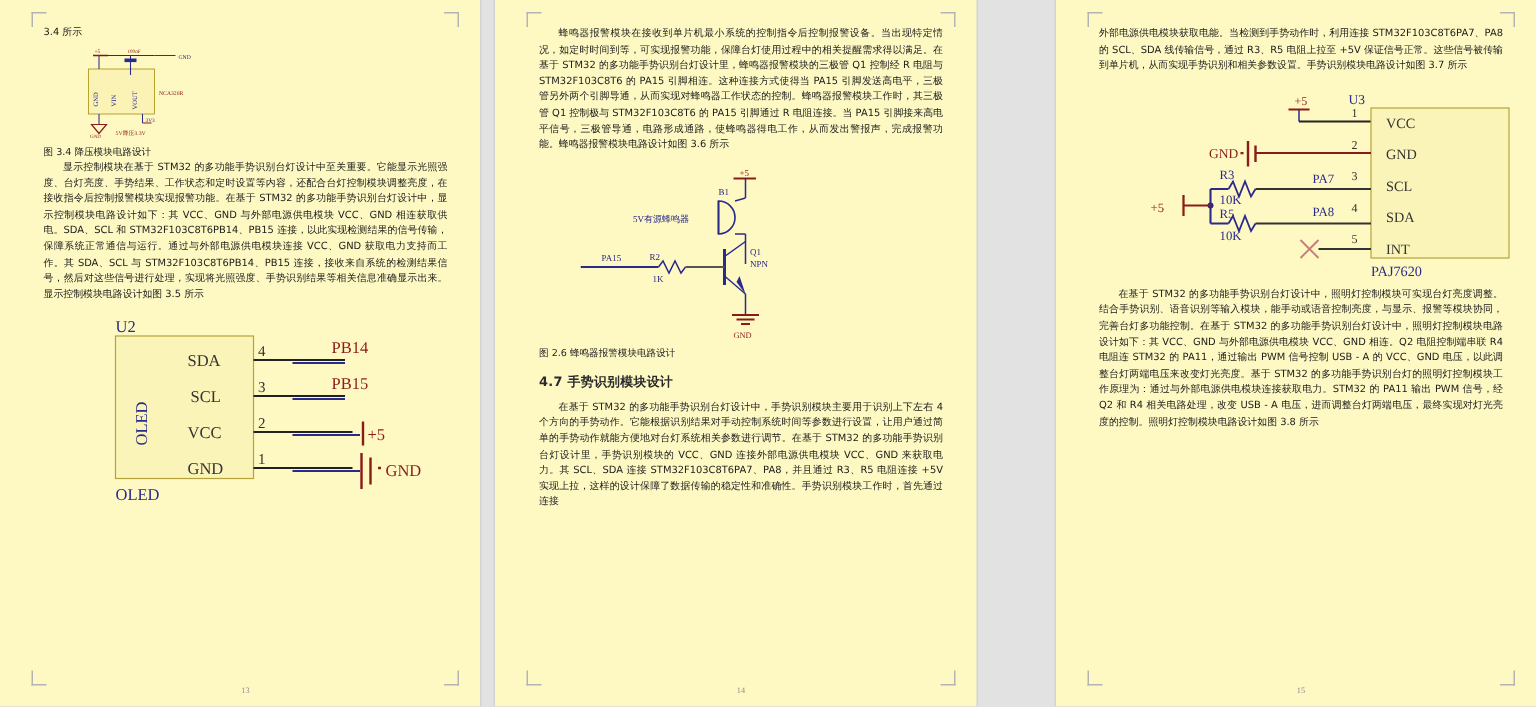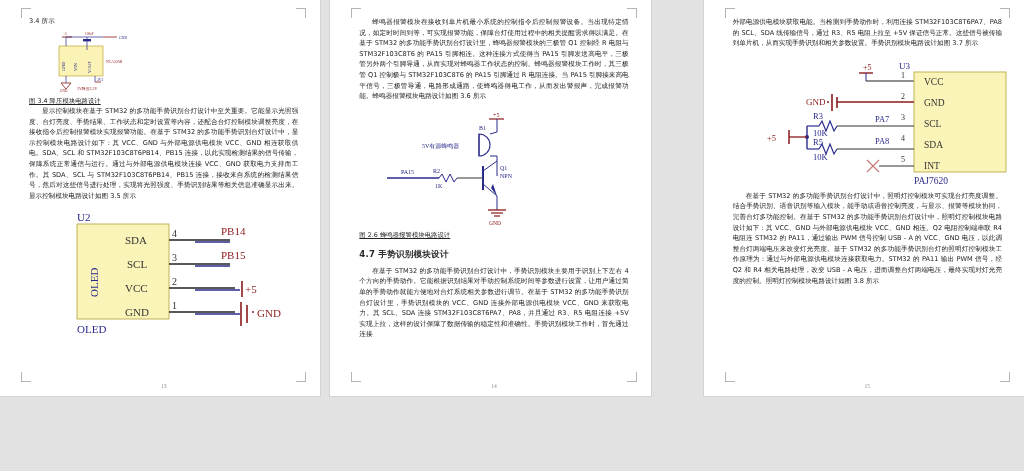--- a/index.html
+++ b/index.html
@@ -3,22 +3,22 @@
 <meta charset="utf-8">
 <style>
   html,body{margin:0;padding:0;}
   body{
     width:1024px;height:471px;overflow:hidden;
     background:#e2e2e2;
     font-family:"Liberation Serif","DejaVu Serif",serif;
   }
   .viewer{display:flex;width:1024px;height:471px;background:#e2e2e2;}
   .page{
-    background:#ffffff;
-    width:332px;height:396px;
+    background:#fef9c3;
+    width:332px;height:471px;
     margin-right:10px;
     position:relative;
     overflow:hidden;
     box-sizing:border-box;
     box-shadow:0 0 0 1px #d3d3d3;
   }
   .page:last-child{margin-right:0;margin-left:43px;}
   .page-inner{
     position:absolute;
     left:29px;right:22px;top:17px;bottom:26px;
@@ -44,21 +44,20 @@
   p.body{
     font-size:6.6px;line-height:10.6px;color:#1a1a1a;
     margin:0 0 0 0;text-align:justify;
     font-family:"DejaVu Sans","Liberation Sans",sans-serif;
     text-justify:inter-character;
   }
   p.body.indent{text-indent:13px;}
   .cap{
     font-size:6.4px;color:#222;margin:5px 0 0 0;
     font-family:"DejaVu Sans","Liberation Sans",sans-serif;
-    text-decoration:underline;
   }
   .topline{font-size:6.6px;color:#1a1a1a;margin:0;
     font-family:"DejaVu Sans","Liberation Sans",sans-serif;}
 
   
   .fig{position:relative;}
   .fig svg{display:block;}
   .fig-buck{margin:4px 0 0 14px;}
   .fig-oled{margin:8px 0 0 6px;}
   .fig-buzz{margin:6px 0 0 28px;}

